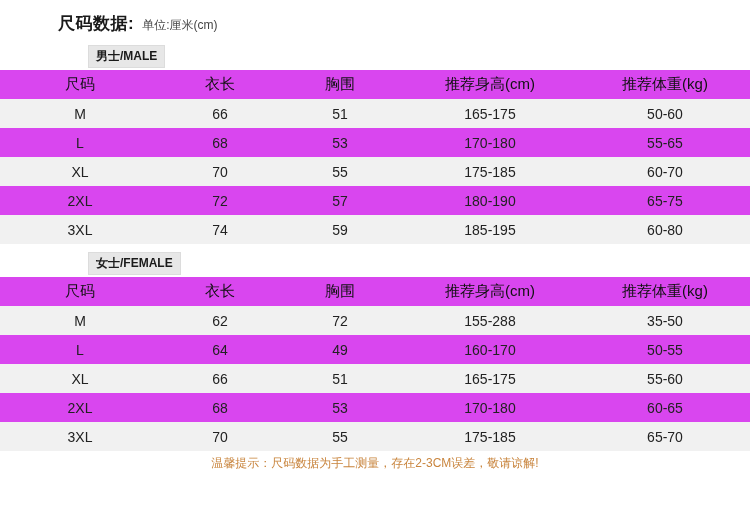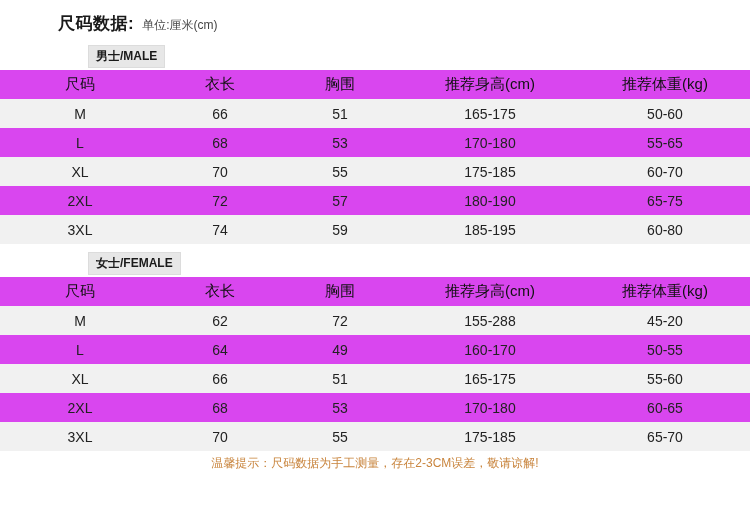--- a/index.html
+++ b/index.html
@@ -182,21 +182,21 @@
         <th>推荐身高(cm)</th>
         <th>推荐体重(kg)</th>
       </tr>
     </thead>
     <tbody>
       <tr class="row-grey">
         <td>M</td>
         <td>62</td>
         <td>72</td>
         <td>155-288</td>
-        <td>45-20</td>
+        <td>35-50</td>
       </tr>
       <tr class="row-white">
         <td>L</td>
         <td>64</td>
         <td>49</td>
         <td>160-170</td>
         <td>50-55</td>
       </tr>
       <tr class="row-grey">
         <td>XL</td>

